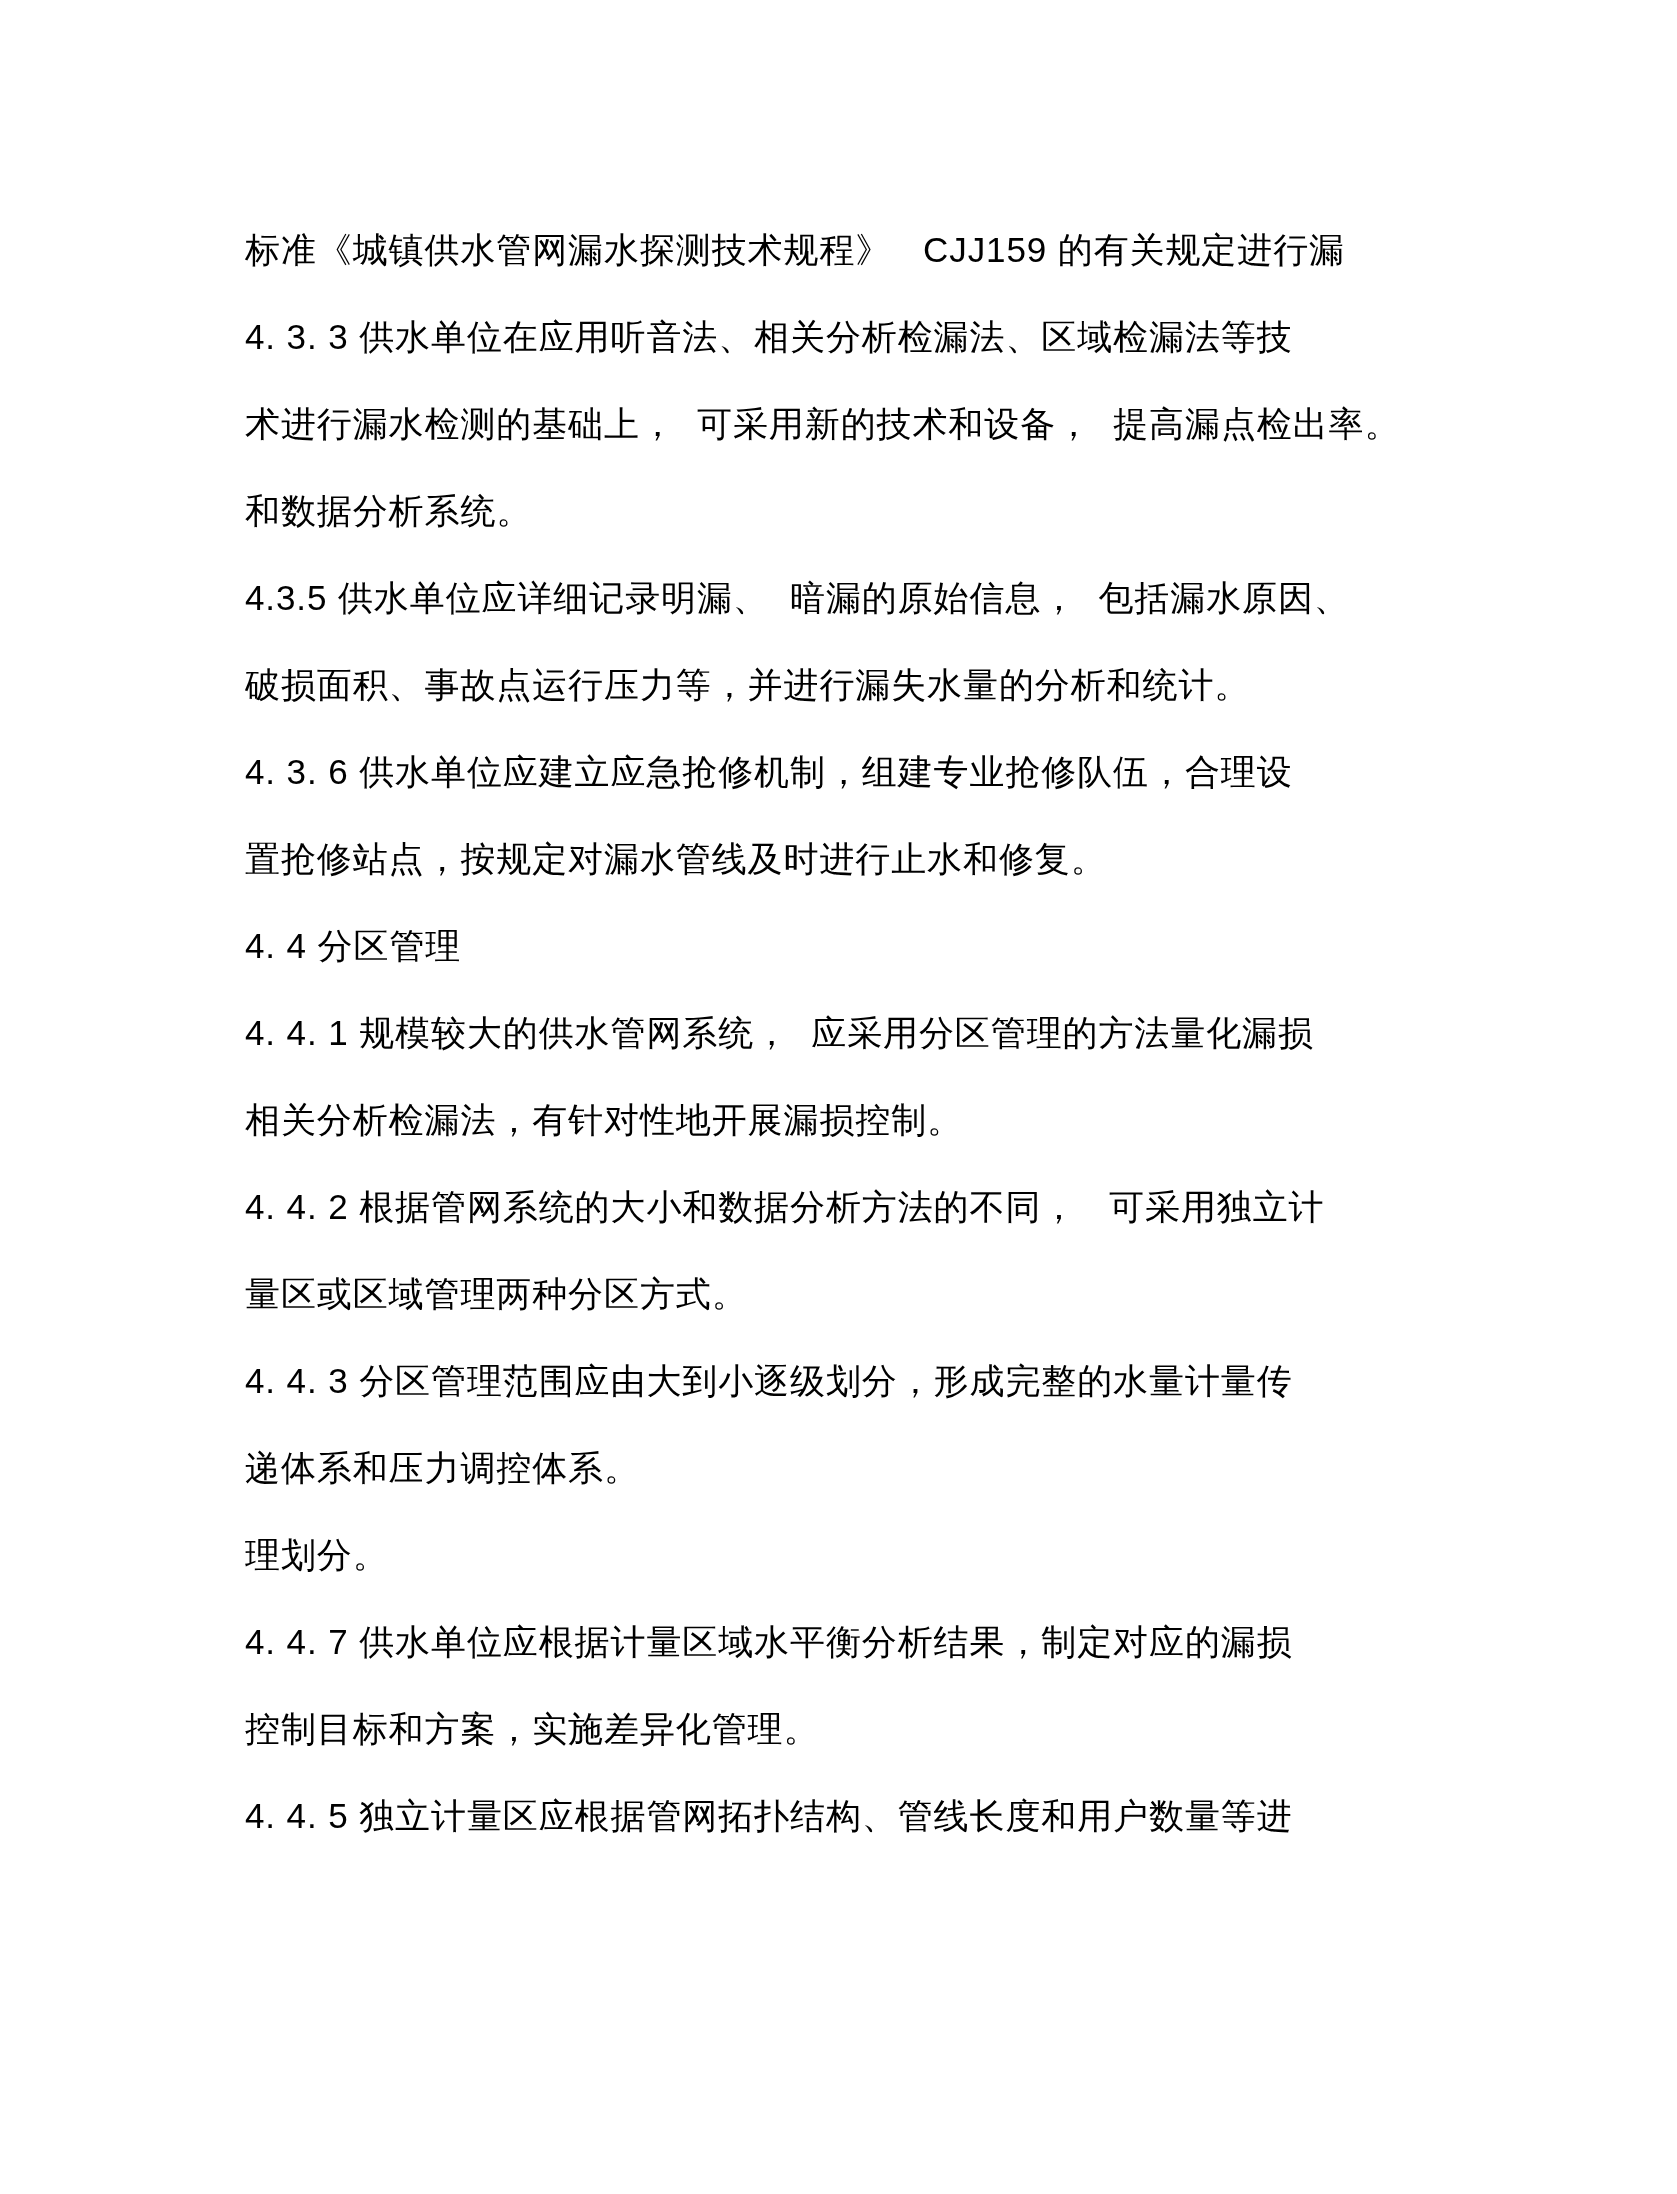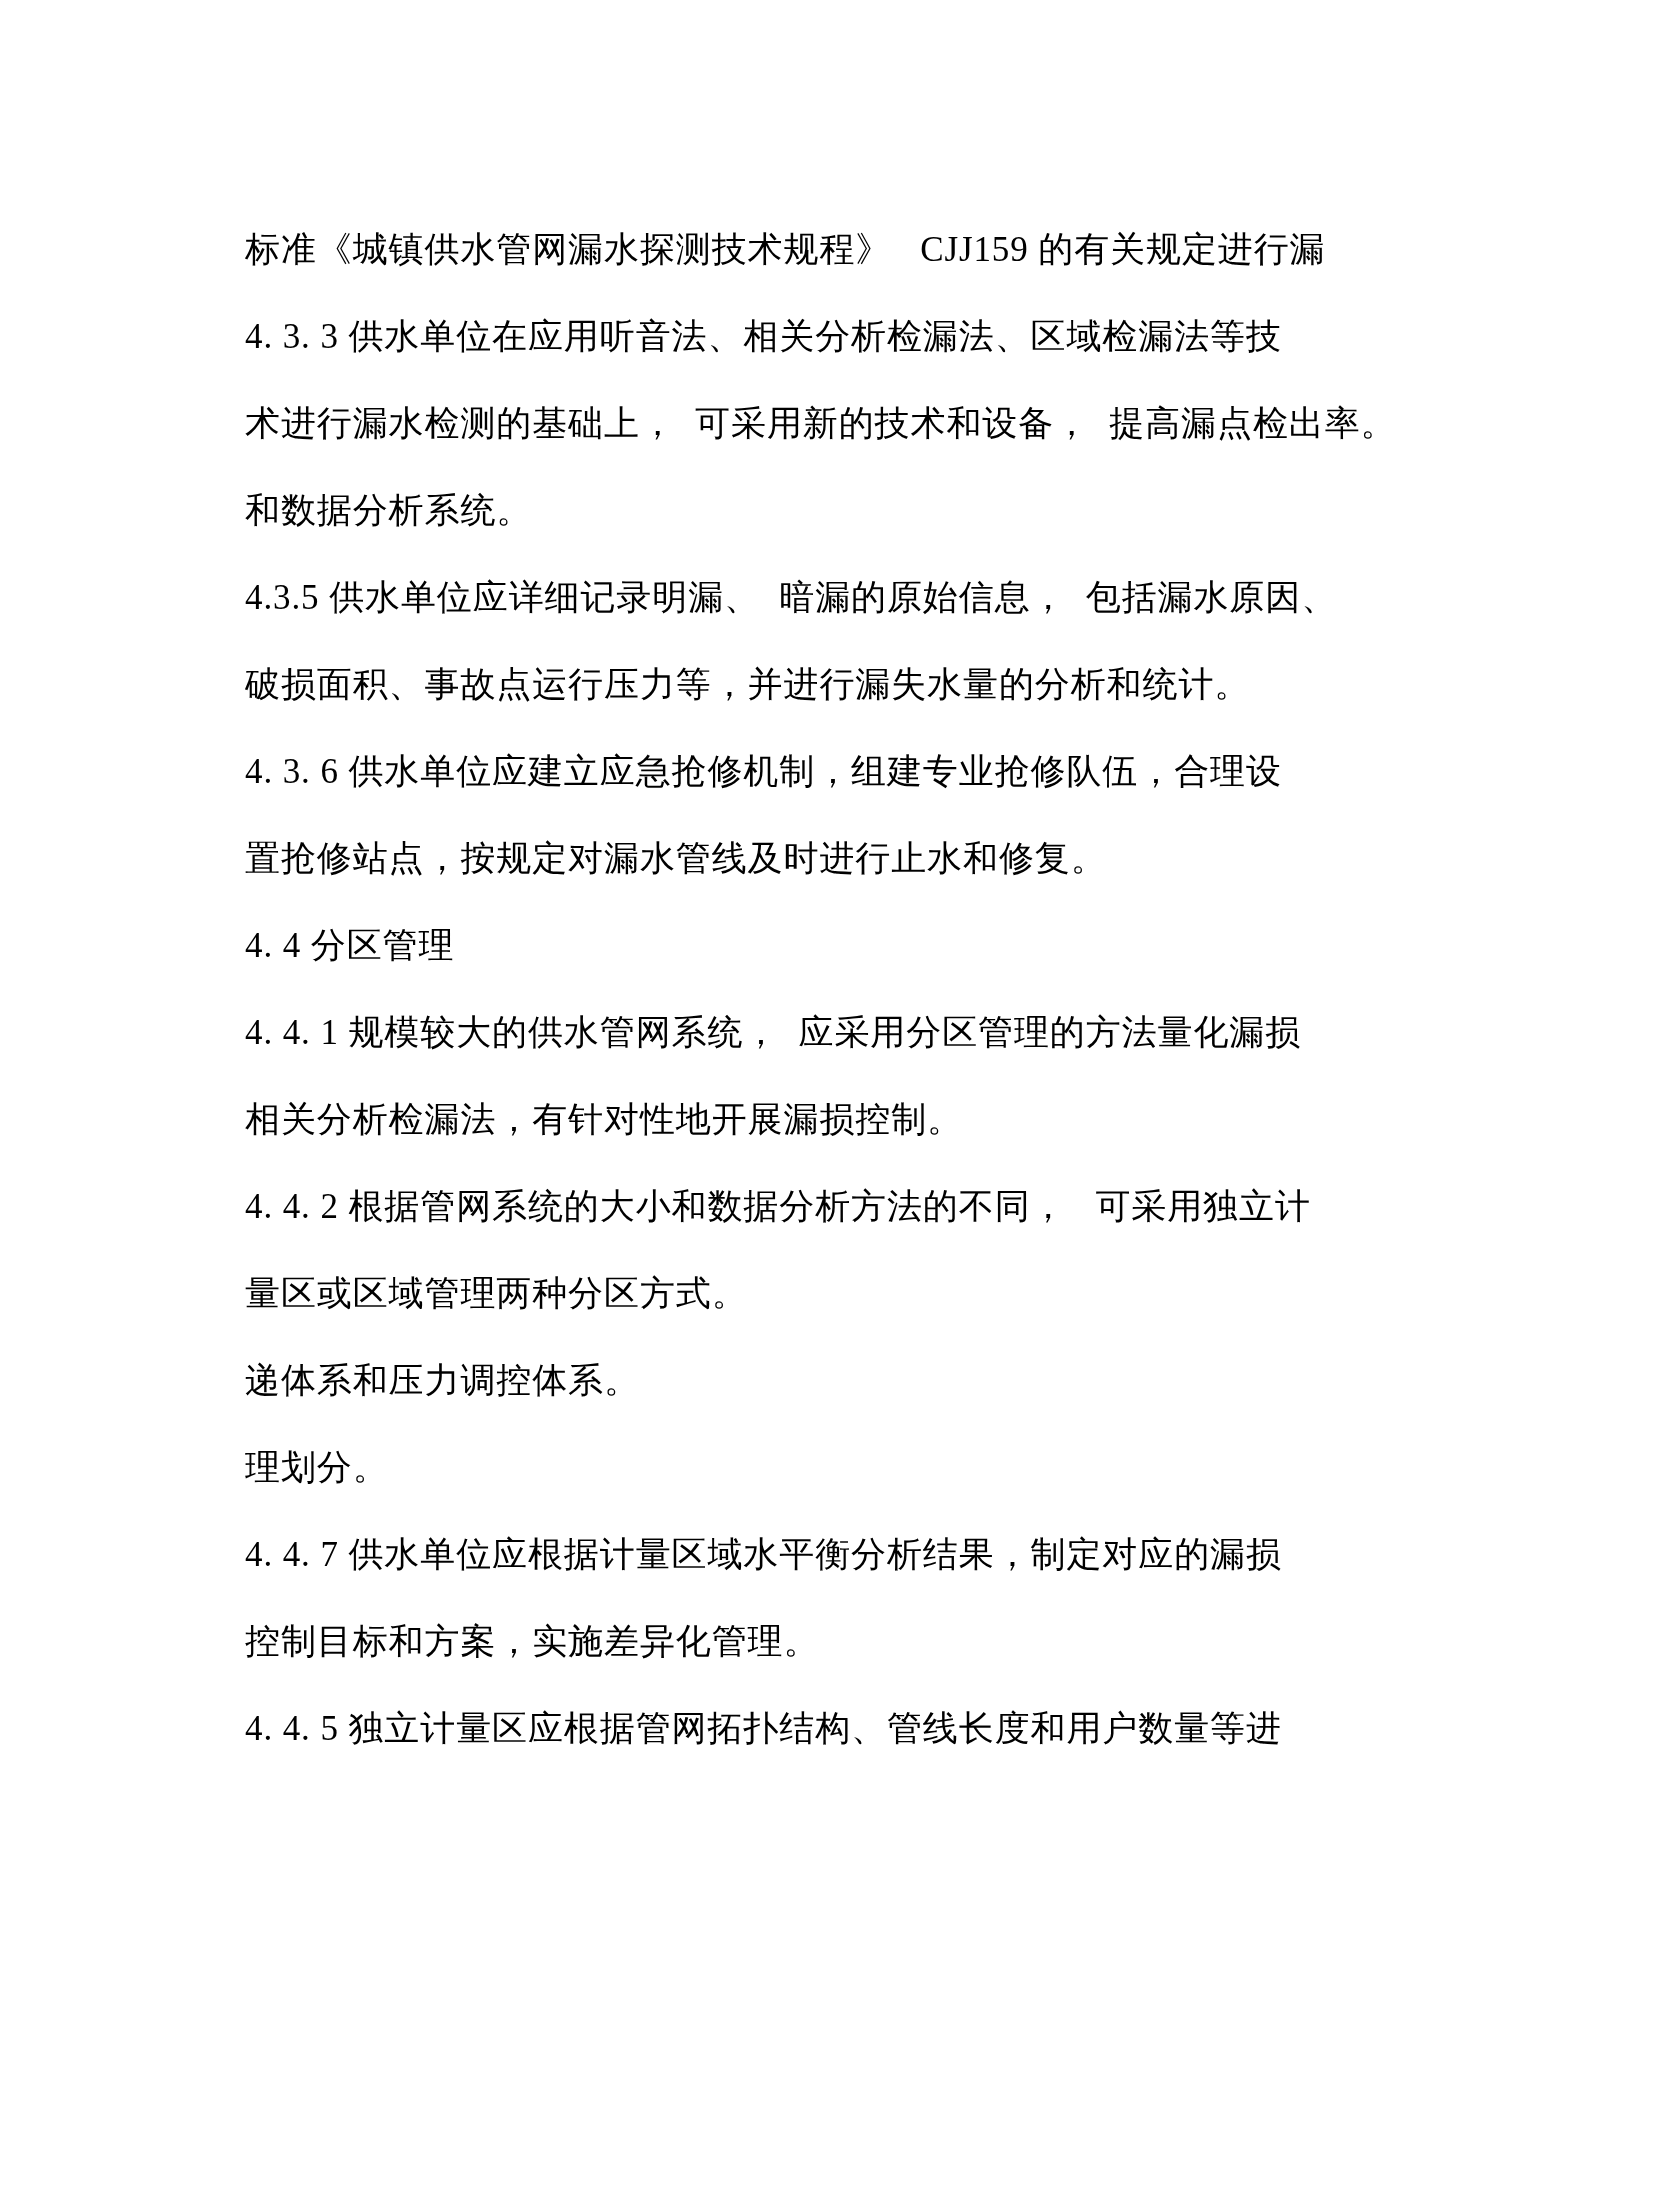--- a/index.html
+++ b/index.html
@@ -21,21 +21,21 @@
     top: 206px;
     width: 1202px;
   }
   .text-line {
     height: 87px;
     line-height: 87px;
     font-size: 35px;
     color: #000000;
     letter-spacing: 0.9px;
     white-space: pre;
-    font-family: Liberation Serif, serif;
+    font-family: Liberation Sans, sans-serif;
     font-kerning: none;
   }
 </style>
 </head>
 <body>
 
 <div class="page">
   <div class="content">
     <div class="text-line">标准《城镇供水管网漏水探测技术规程》   CJJ159 的有关规定进行漏</div>
     <div class="text-line">4. 3. 3 供水单位在应用听音法、相关分析检漏法、区域检漏法等技</div>
@@ -43,20 +43,21 @@
     <div class="text-line">和数据分析系统。</div>
     <div class="text-line">4.3.5 供水单位应详细记录明漏、  暗漏的原始信息，  包括漏水原因、</div>
     <div class="text-line">破损面积、事故点运行压力等，并进行漏失水量的分析和统计。</div>
     <div class="text-line">4. 3. 6 供水单位应建立应急抢修机制，组建专业抢修队伍，合理设</div>
     <div class="text-line">置抢修站点，按规定对漏水管线及时进行止水和修复。</div>
     <div class="text-line">4. 4 分区管理</div>
     <div class="text-line">4. 4. 1 规模较大的供水管网系统，  应采用分区管理的方法量化漏损</div>
     <div class="text-line">相关分析检漏法，有针对性地开展漏损控制。</div>
     <div class="text-line">4. 4. 2 根据管网系统的大小和数据分析方法的不同，   可采用独立计</div>
     <div class="text-line">量区或区域管理两种分区方式。</div>
+    <div class="text-line">4. 4. 3 分区管理范围应由大到小逐级划分，形成完整的水量计量传</div>
     <div class="text-line">递体系和压力调控体系。</div>
     <div class="text-line">理划分。</div>
     <div class="text-line">4. 4. 7 供水单位应根据计量区域水平衡分析结果，制定对应的漏损</div>
     <div class="text-line">控制目标和方案，实施差异化管理。</div>
     <div class="text-line">4. 4. 5 独立计量区应根据管网拓扑结构、管线长度和用户数量等进</div>
   </div>
 </div>
 
 
 </body></html>

